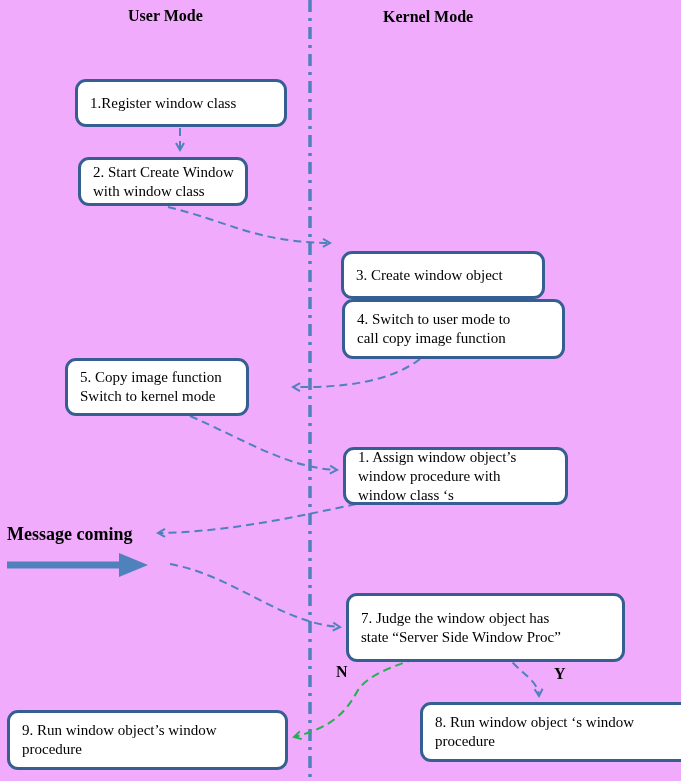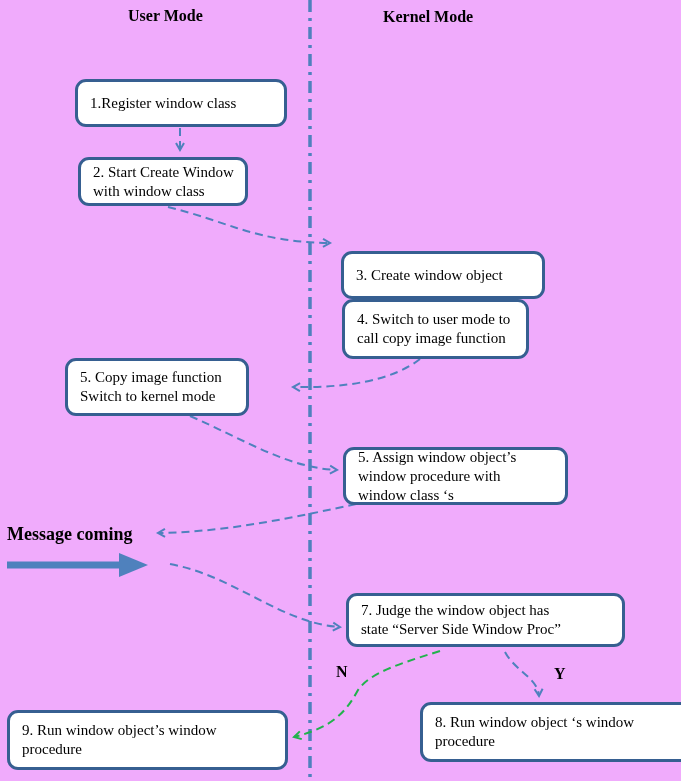--- a/index.html
+++ b/index.html
@@ -85,28 +85,28 @@
     </g>
   </svg>
 
   <div class="lane-header" style="left:128px;top:7px;">User Mode</div>
   <div class="lane-header" style="left:383px;top:8px;">Kernel Mode</div>
 
   <div class="node" style="left:75px;top:79px;width:212px;height:48px;">1.Register window class</div>
   <div class="node" style="left:78px;top:157px;width:170px;height:49px;">2. Start Create Window
 with window class</div>
   <div class="node" style="left:341px;top:219px;width:204px;height:48px;margin-top:32px;">3. Create window object</div>
-  <div class="node" style="left:342px;top:299px;width:187px;height:60px;">4. Switch to user mode to
+  <div class="node" style="left:342px;top:299px;width:223px;height:60px;">4. Switch to user mode to
 call copy image function</div>
   <div class="node" style="left:65px;top:358px;width:184px;height:58px;">5. Copy image function
 Switch to kernel mode</div>
-  <div class="node" style="left:343px;top:447px;width:225px;height:58px;">5. Assign window object’s
+  <div class="node" style="left:343px;top:447px;width:225px;height:58px;">1. Assign window object’s
 window procedure with
 window class ‘s</div>
-  <div class="node" style="left:346px;top:593px;width:279px;height:54px;">7. Judge the window object has
+  <div class="node" style="left:346px;top:593px;width:279px;height:69px;">7. Judge the window object has
 state “Server Side Window Proc”</div>
   <div class="node" style="left:420px;top:702px;width:280px;height:60px;">8. Run window object ‘s window
 procedure</div>
   <div class="node" style="left:7px;top:710px;width:281px;height:60px;">9. Run window object’s window
 procedure</div>
 
   <div class="free-label" style="left:7px;top:524px;">Message coming</div>
   <div class="branch-label" style="left:336px;top:663px;">N</div>
   <div class="branch-label" style="left:554px;top:665px;">Y</div>
 

